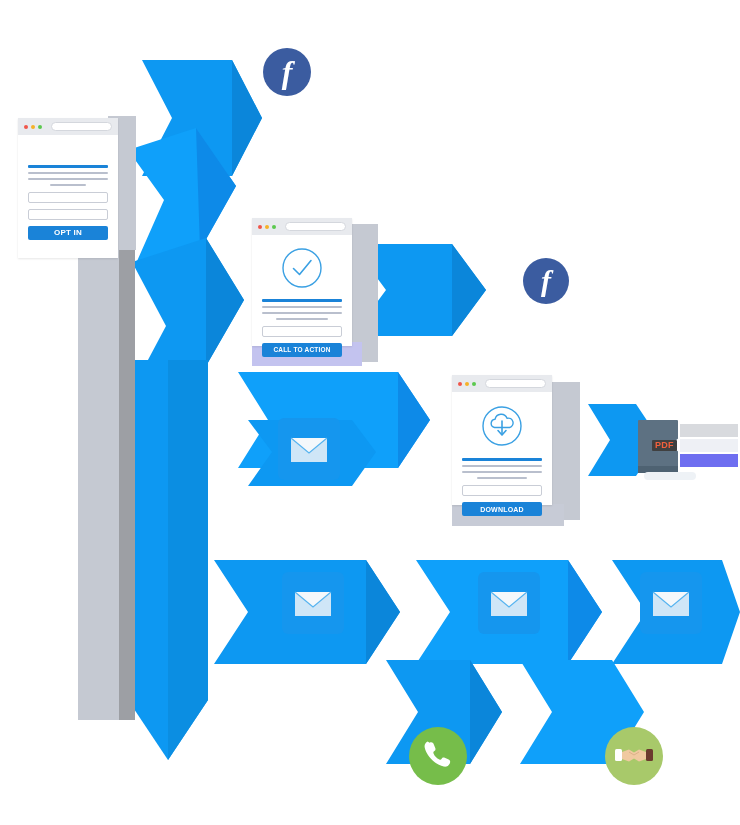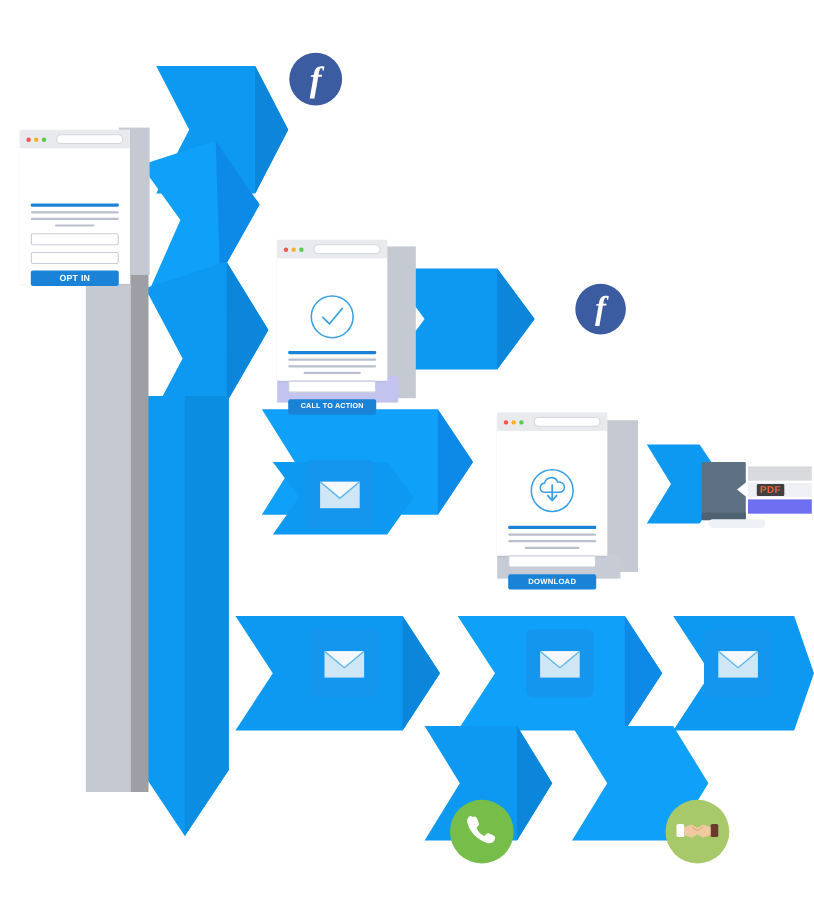--- a/index.html
+++ b/index.html
@@ -39,21 +39,21 @@
     flex:1;
     height:9px;
     background:#ffffff;
     border:1px solid #d4d7dd;
     border-radius:5px;
     margin-left:6px;
     box-sizing:border-box;
   }
   .body-area{
     background:#ffffff;
-    padding:28px 10px 12px 10px;
+    padding:8px 10px 12px 10px;
     box-sizing:border-box;
   }
   .rule{border-radius:1px;margin:0 auto;}
   .rule.blue{background:#1a83d8;height:3px;}
   .rule.gray{background:#b9bfcd;height:2px;margin-top:4px;}
   .field{
     border:1px solid #c9cdd6;
     border-radius:2px;
     height:11px;
     background:#ffffff;
@@ -96,21 +96,20 @@
   .env-tile{border-radius:6px;}
   .pdf-label{
     background:#404040;
     color:#f2603c;
     font-weight:bold;
     font-size:9px;
     letter-spacing:.3px;
     padding:1px 3px;
     border-radius:1px;
     line-height:1;
-    margin-left:36px;
   }
   .sr{position:absolute;width:1px;height:1px;overflow:hidden;clip:rect(0 0 0 0);}
 </style>
 </head>
 <body>
 
 <div id="stage">
 
   <svg class="abs" style="left:0;top:0;" width="740" height="825">
     <defs>

